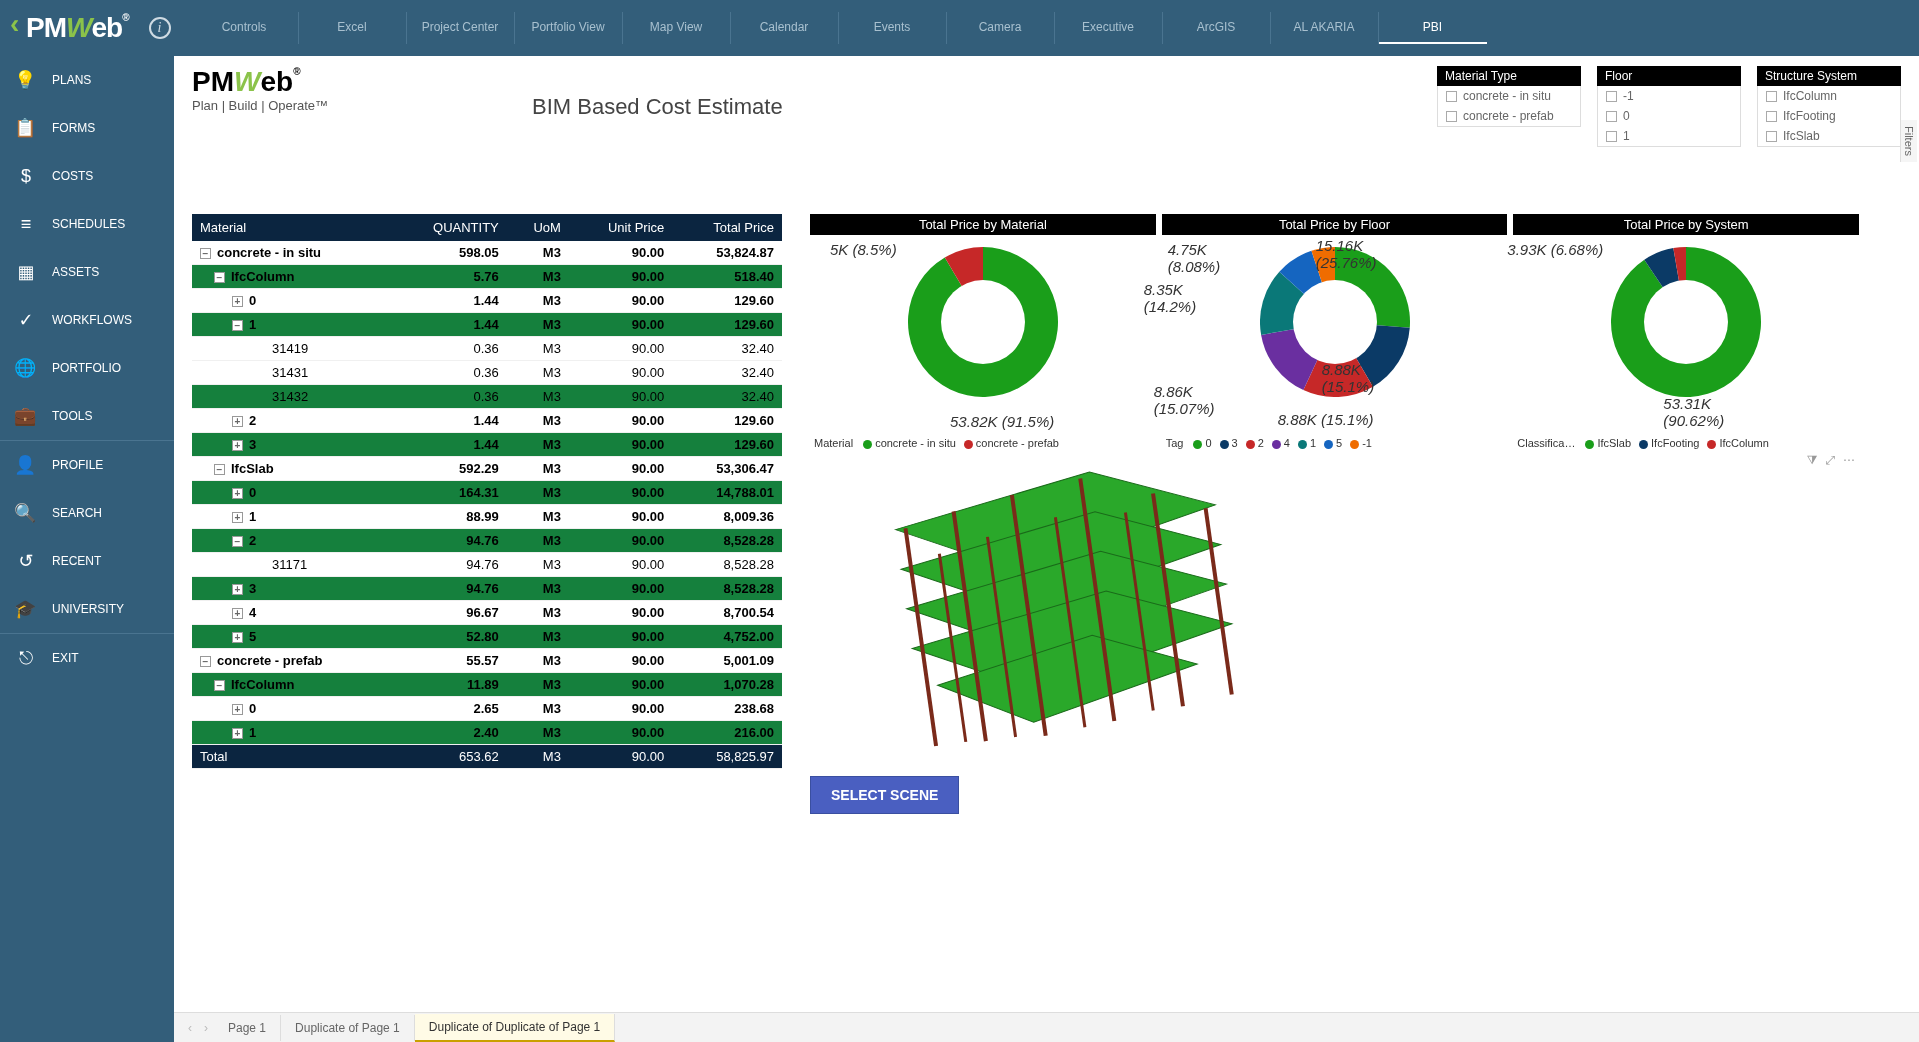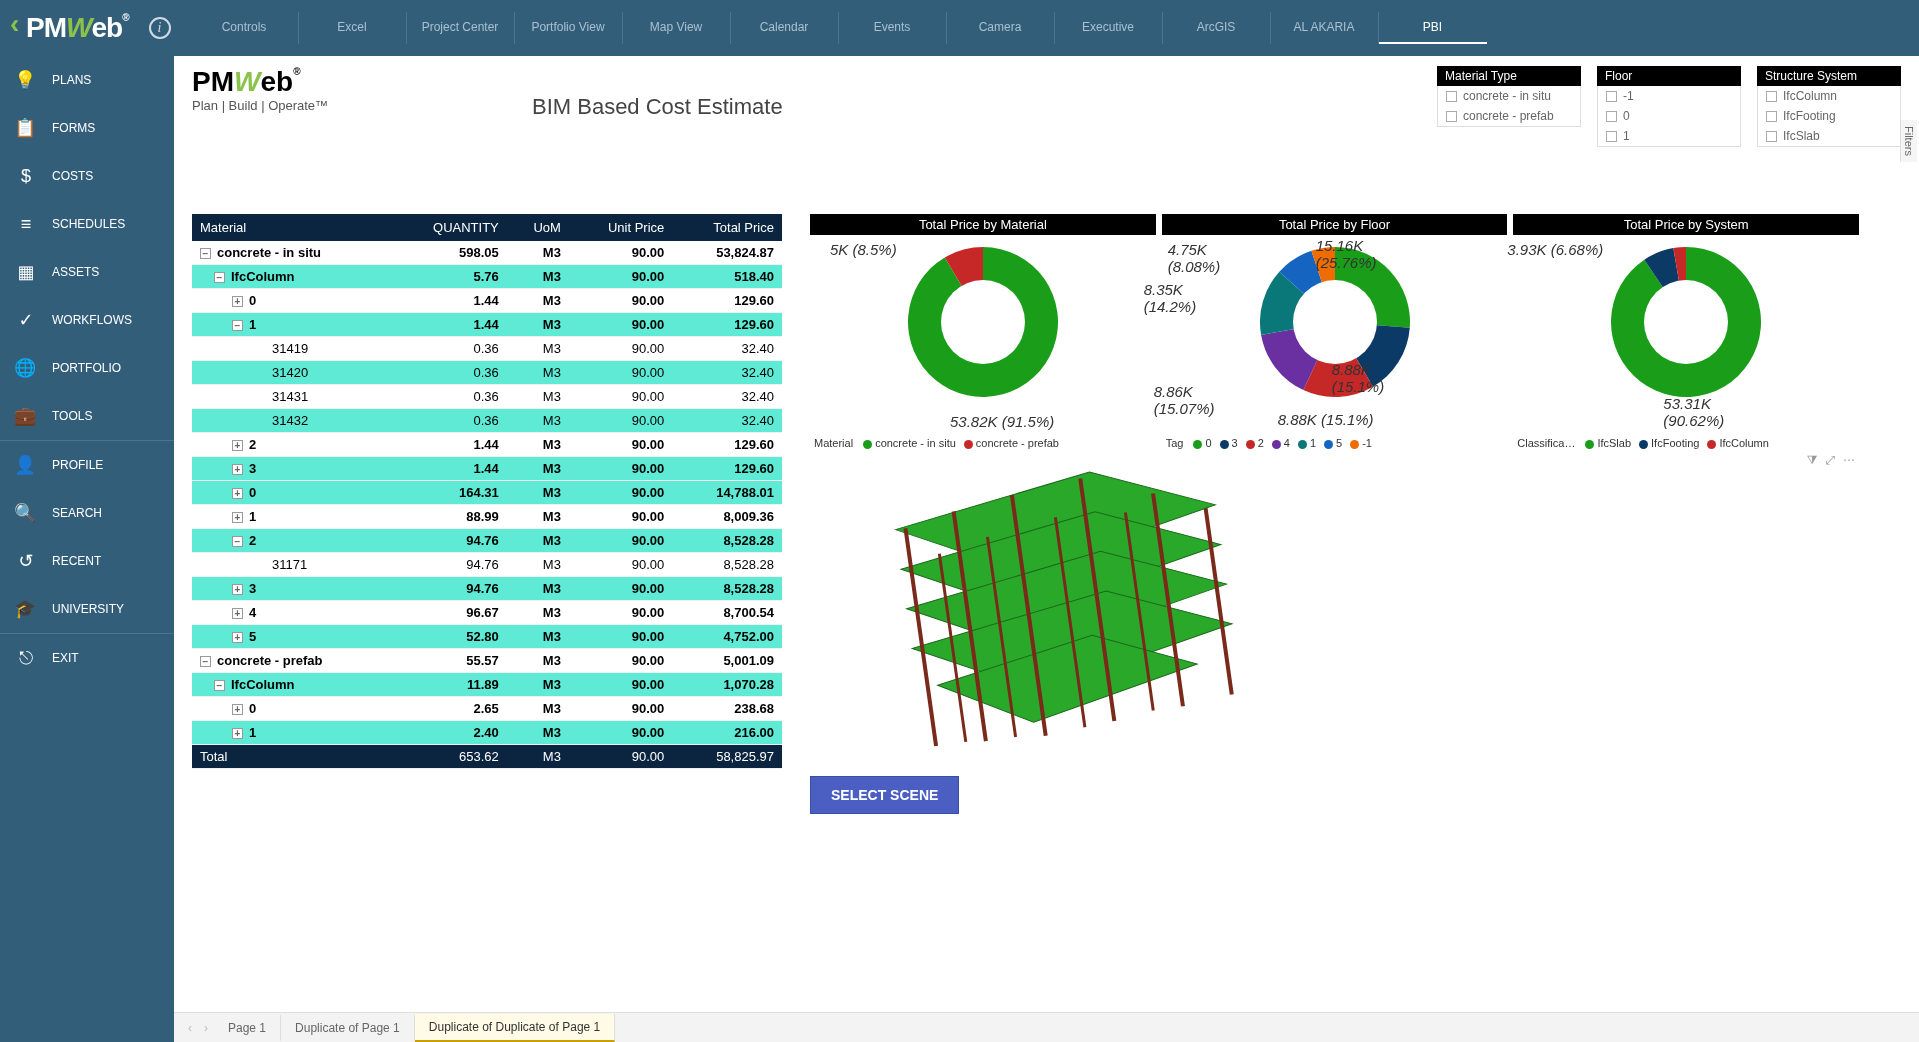--- a/index.html
+++ b/index.html
@@ -43,21 +43,21 @@
 
 
 .matrix-wrap { position:absolute; left:18px; top:158px; width:600px; height:610px; overflow-y:auto; }
 .matrix-wrap::-webkit-scrollbar { width:8px; }
 .matrix-wrap::-webkit-scrollbar-thumb { background:#888; border-radius:4px; }
 .matrix { width:590px; border-collapse:collapse; font-size:13px; }
 .matrix th { background:#0b2540; color:#fff; padding:6px 8px; text-align:left; font-weight:normal; }
 .matrix th.num, .matrix td.num { text-align:right; }
 .matrix td { padding:4px 8px; border-bottom:1px solid #f0f0f0; }
 .matrix tr.bold td { font-weight:bold; }
-.matrix tr.shade td { background:#5eead4; }
+.matrix tr.shade td { background:#15803d; }
 .matrix tr.total td { background:#0b2540; color:#fff; font-weight:normal; }
 .exp { display:inline-block; width:11px; height:11px; border:1px solid #999; font-size:10px; line-height:9px; text-align:center; margin-right:6px; cursor:pointer; color:#666; background:#fff; }
 .ind1 { padding-left:22px !important; }
 .ind2 { padding-left:40px !important; }
 .ind5 { padding-left:80px !important; }
 
 
 .charts { position:absolute; left:636px; top:158px; right:60px; display:flex; gap:6px; }
 .chart { flex:1; }
 .chart-title { background:#000; color:#fff; text-align:center; font-size:13px; padding:3px 0; }
@@ -258,27 +258,20 @@
             <td class="num">90.00</td>
             <td class="num">129.60</td>
           </tr>
           <tr class="">
             <td class="ind5"><span>31419</span></td>
             <td class="num">0.36</td>
             <td class="num">M3</td>
             <td class="num">90.00</td>
             <td class="num">32.40</td>
           </tr>
-          <tr class="shade">
-            <td class="ind5"><span>31420</span></td>
-            <td class="num">0.36</td>
-            <td class="num">M3</td>
-            <td class="num">90.00</td>
-            <td class="num">32.40</td>
-          </tr>
           <tr class="">
             <td class="ind5"><span>31431</span></td>
             <td class="num">0.36</td>
             <td class="num">M3</td>
             <td class="num">90.00</td>
             <td class="num">32.40</td>
           </tr>
           <tr class="shade">
             <td class="ind5"><span>31432</span></td>
             <td class="num">0.36</td>
@@ -292,20 +285,27 @@
             <td class="num">M3</td>
             <td class="num">90.00</td>
             <td class="num">129.60</td>
           </tr>
           <tr class="bold shade">
             <td class="ind2"><span class="exp">+</span><span>3</span></td>
             <td class="num">1.44</td>
             <td class="num">M3</td>
             <td class="num">90.00</td>
             <td class="num">129.60</td>
+          </tr>
+          <tr class="bold ">
+            <td class="ind1"><span class="exp">−</span><span>IfcSlab</span></td>
+            <td class="num">592.29</td>
+            <td class="num">M3</td>
+            <td class="num">90.00</td>
+            <td class="num">53,306.47</td>
           </tr>
           <tr class="bold shade">
             <td class="ind2"><span class="exp">+</span><span>0</span></td>
             <td class="num">164.31</td>
             <td class="num">M3</td>
             <td class="num">90.00</td>
             <td class="num">14,788.01</td>
           </tr>
           <tr class="bold ">
             <td class="ind2"><span class="exp">+</span><span>1</span></td>
@@ -415,21 +415,21 @@
               <path d="M75,75 L112.9246906991143,139.7048517143538 A75,75 0 0 1 43.399598386441745,143.01775222588458 Z" fill="#c62828"></path>
               <path d="M75,75 L43.399598386441745,143.01775222588458 A75,75 0 0 1 1.1159559693143422,87.88984242229911 Z" fill="#6a2fa0"></path>
               <path d="M75,75 L1.1159559693143422,87.88984242229911 A75,75 0 0 1 19.3540347358706,24.715543655884034 Z" fill="#0a7878"></path>
               <path d="M75,75 L19.3540347358706,24.715543655884034 A75,75 0 0 1 51.43884736435595,3.7969657494859064 Z" fill="#1565c0"></path>
               <path d="M75,75 L51.43884736435595,3.7969657494859064 A75,75 0 0 1 74.99999999999999,0 Z" fill="#ef6c00"></path>
               <circle cx="75" cy="75" r="42" fill="#fff"></circle>
             </svg></div>
           <div class="lbl" style="left:6px;top:6px">4.75K<br>(8.08%)</div>
           <div class="lbl" style="left:154px;top:2px">15.16K<br>(25.76%)</div>
           <div class="lbl" style="left:-18px;top:46px">8.35K<br>(14.2%)</div>
-          <div class="lbl" style="left:170px;top:126px">8.88K<br>(15.1%)</div>
+          <div class="lbl" style="left:160px;top:126px">8.88K<br>(15.1%)</div>
           <div class="lbl" style="left:116px;top:176px">8.88K (15.1%)</div>
           <div class="lbl" style="left:-8px;top:148px">8.86K<br>(15.07%)</div>
         </div>
         <div class="legend">
           <span class="key">Tag</span>
           <span><span class="dot" style="background:#1a9e1a"></span>0</span>
           <span><span class="dot" style="background:#0b3a66"></span>3</span>
           <span><span class="dot" style="background:#c62828"></span>2</span>
           <span><span class="dot" style="background:#6a2fa0"></span>4</span>
           <span><span class="dot" style="background:#0a7878"></span>1</span>

